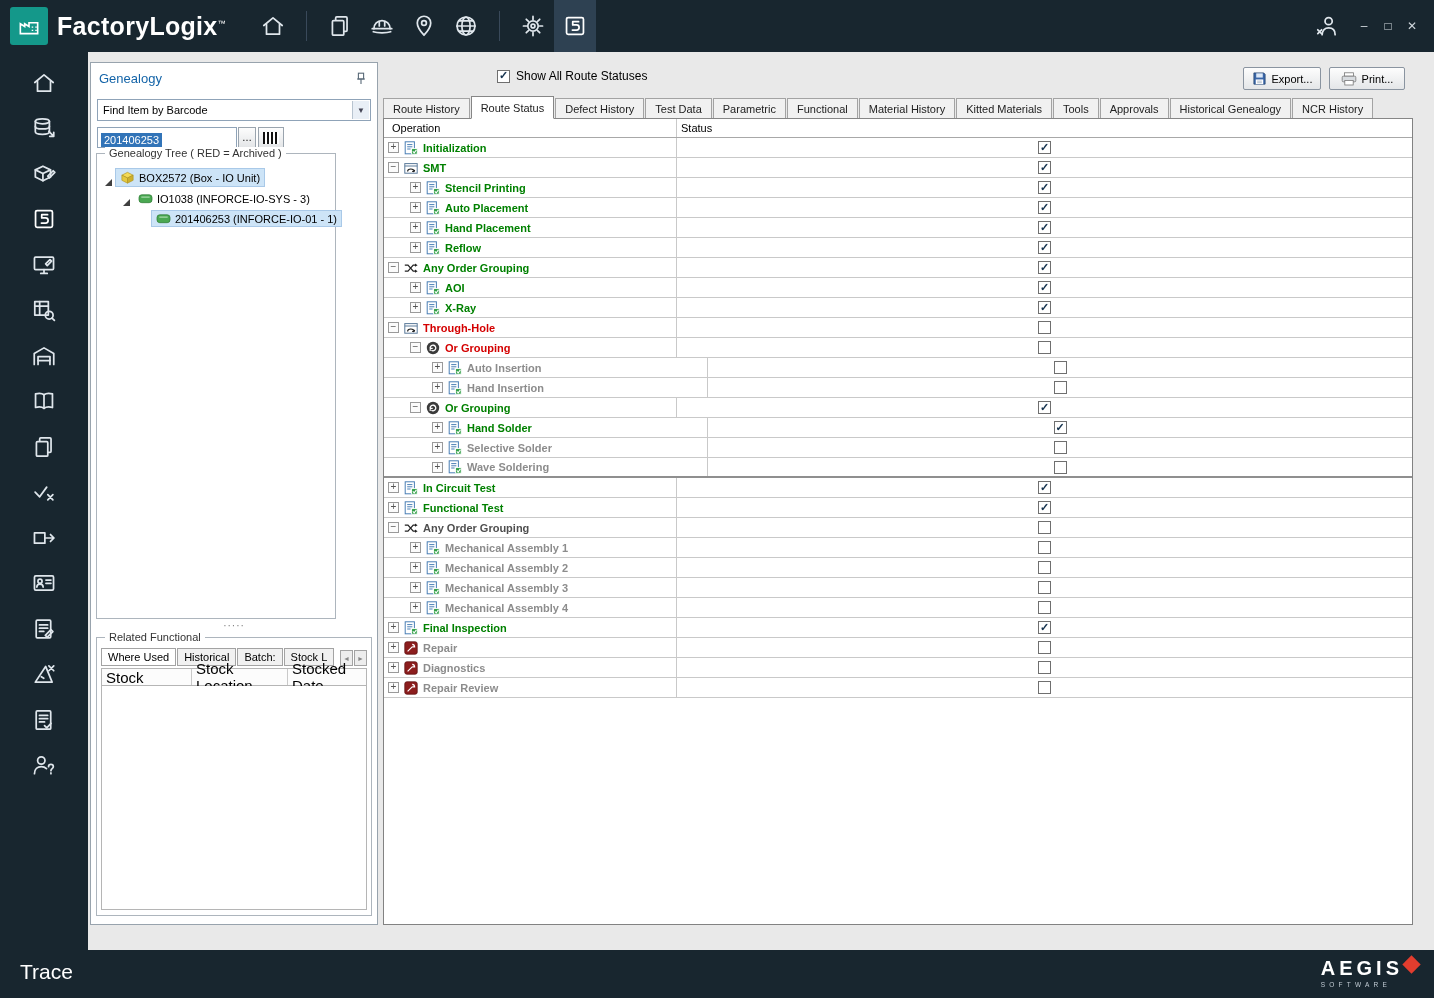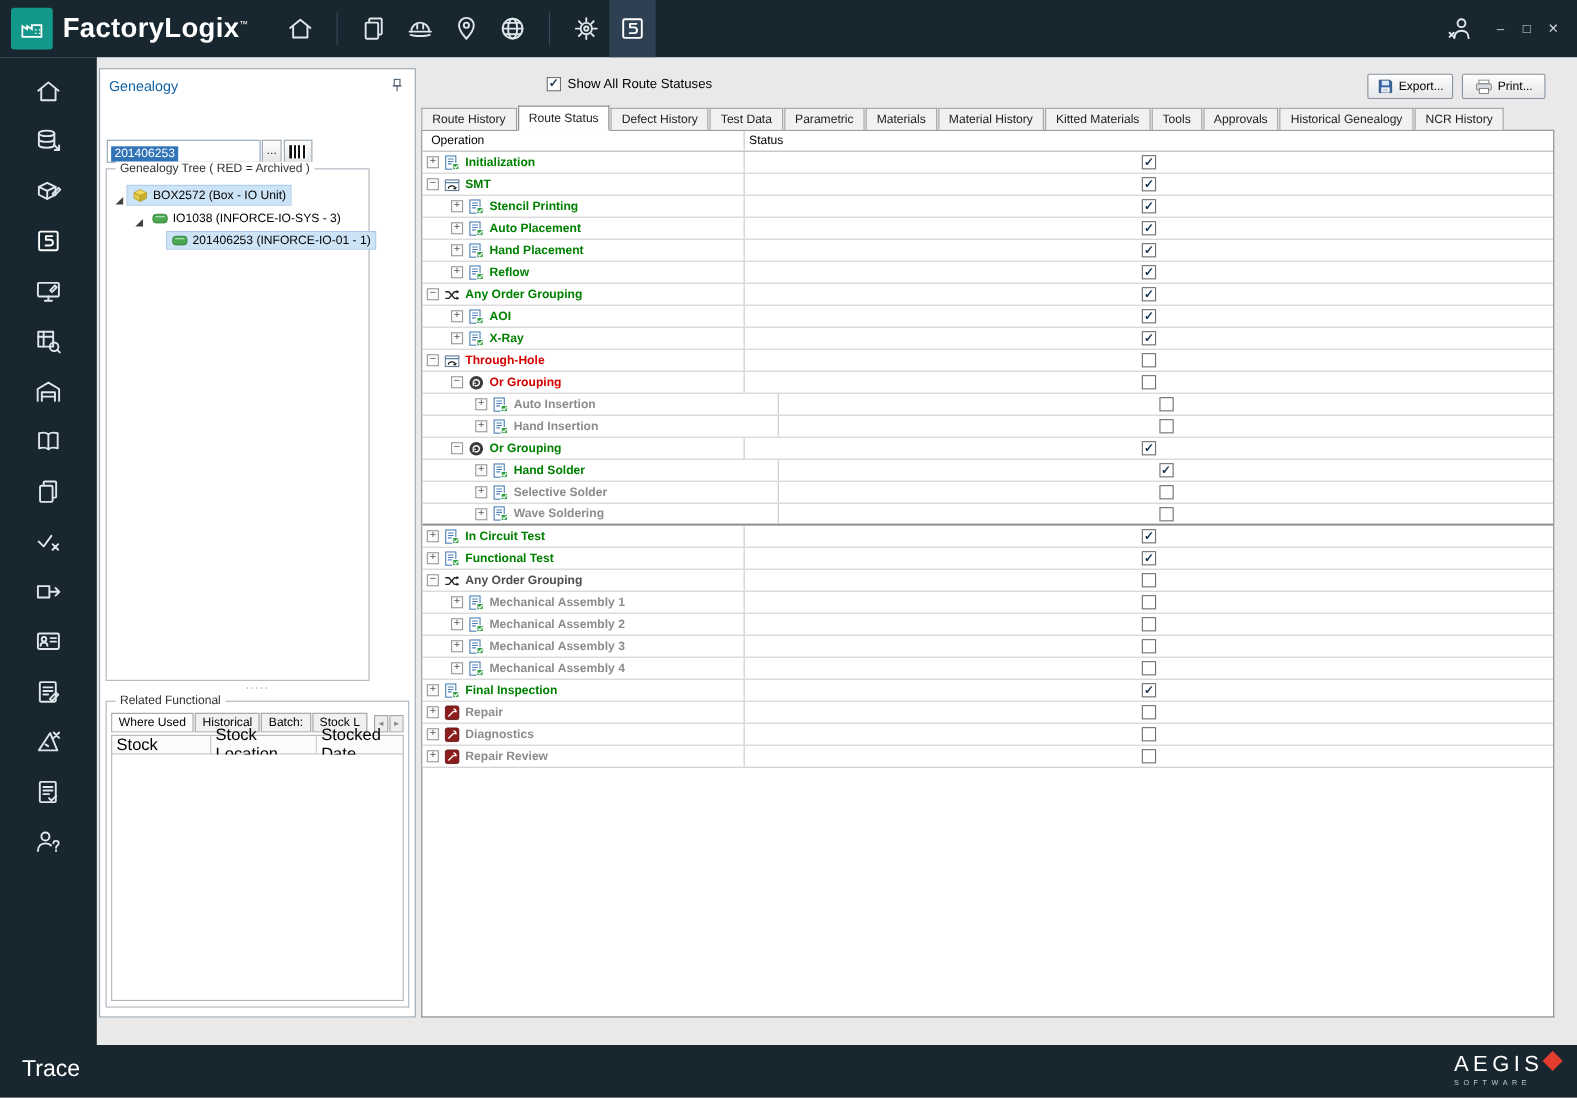--- a/index.html
+++ b/index.html
@@ -21,21 +21,21 @@
 
   
   .side{position:absolute;left:0;top:52px;width:88px;bottom:48px;background:#18262f;padding-top:8px}
   .side-item{height:45.5px;display:flex;align-items:center;justify-content:center;cursor:pointer}
 
   
   .status{position:absolute;left:0;right:0;bottom:0;height:48px;background:#18262f}
   .mode{position:absolute;left:20px;top:10px;font-size:21px;color:#fff}
   .brand{position:absolute;right:16px;top:7px}
   .brand-row{display:flex;align-items:center}
-  .brand-main{color:#fff;font-size:20px;font-weight:normal;letter-spacing:4px}
+  .brand-main{color:#fff;font-size:20px;font-weight:bold;letter-spacing:4px}
   .diamond{width:13px;height:13px;background:#e23d2e;transform:rotate(45deg);margin-left:2px;margin-top:-8px}
   .brand-sub{color:#c2ccd4;font-size:6.5px;letter-spacing:4.2px;margin-top:1px}
 
   
   .lp{position:absolute;left:90px;top:62px;width:288px;height:863px;background:#fff;border:1px solid #98a3ad}
   .lp-title{position:absolute;left:8px;top:8px;color:#1464a8;font-size:13px}
   .pin-btn{position:absolute;right:10px;top:8px;cursor:pointer}
   .combo{position:absolute;left:6px;top:36px;width:274px;height:22px;border:1px solid #8fa3b8;background:#fff;font-size:11px;display:flex;align-items:center;padding-left:5px}
   .combo .chev{position:absolute;right:1px;top:1px;bottom:1px;width:17px;background:#e9eff6;border-left:1px solid #b8c4d0;display:flex;align-items:center;justify-content:center;font-size:8px;color:#445}
   .bar-input{position:absolute;left:6px;top:64px;width:140px;height:21px;border:1px solid #8fa3b8;background:#fff;font-size:11px;display:flex;align-items:flex-end;padding-left:3px}
@@ -314,20 +314,24 @@
     </div>
 
   <div class="lp">
     <div class="lp-title">Genealogy</div>
     <span class="pin-btn">
       <svg width="12" height="13" viewBox="0 0 12 13" fill="none" stroke="#5a6a78" stroke-width="1.1">
           <rect x="3.4" y="1.2" width="5.2" height="5.8" fill="#fff"></rect>
           <path d="M2 7 H10 M6 7 V12"></path>
         </svg>
     </span>
+    <div class="combo">
+      <span>Find Item by Barcode</span>
+      <span class="chev">▼</span>
+    </div>
     <div class="bar-input">
       <span class="sel">201406253</span>
     </div>
     <span class="dots-btn">…</span>
     <span class="bc-btn">
         <span class="bc-glyph"></span>
       </span>
     <div class="gbox">
       <span class="legend">Genealogy Tree ( RED = Archived )</span>
       <div id="tree">
@@ -417,21 +421,21 @@
       <span>Print...</span>
     </span>
   </div>
 
   <div class="tabstrip" id="mtabs">
       <span class="mtab">Route History</span>
       <span class="mtab mactive">Route Status</span>
       <span class="mtab">Defect History</span>
       <span class="mtab">Test Data</span>
       <span class="mtab">Parametric</span>
-      <span class="mtab">Materials</span>
+      <span class="mtab">Functional</span>
       <span class="mtab">Material History</span>
       <span class="mtab">Kitted Materials</span>
       <span class="mtab">Tools</span>
       <span class="mtab">Approvals</span>
       <span class="mtab">Historical Genealogy</span>
       <span class="mtab">NCR History</span>
     </div>
 
   <div class="grid">
     <div class="ghead">

